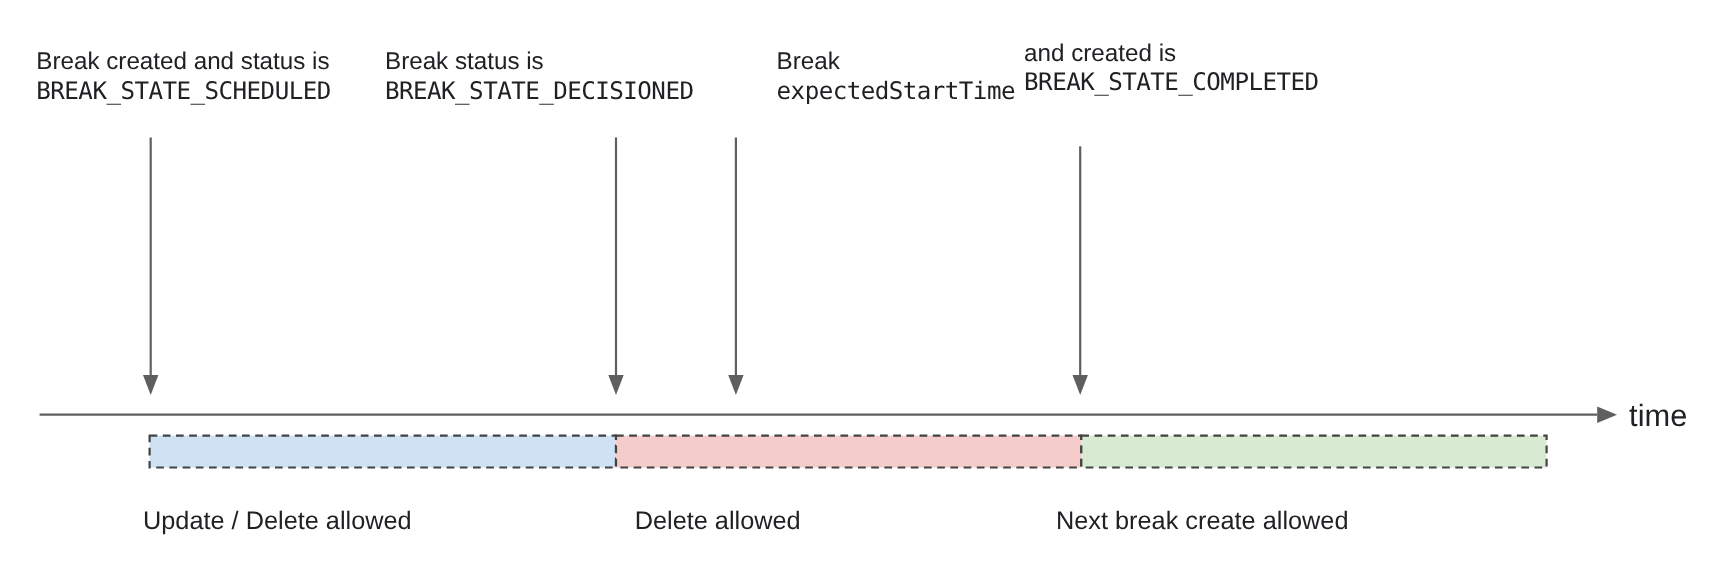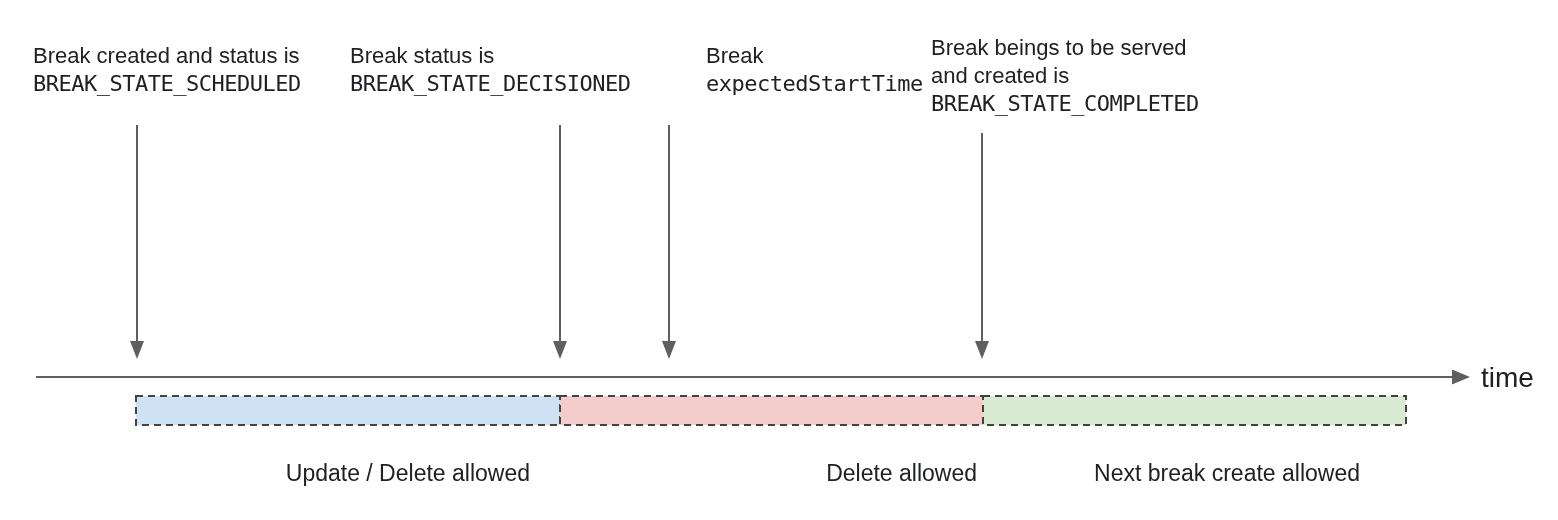--- a/index.html
+++ b/index.html
@@ -33,21 +33,21 @@
     position: absolute;
     left: 1481px;
     top: 364px;
     font-size: 28px;
     line-height: 28px;
   }
   .seg-label {
     position: absolute;
     top: 459px;
     width: 400px;
-    text-align: right;
+    text-align: left;
     font-size: 23px;
     line-height: 28px;
     white-space: nowrap;
   }
   .seg-label1 { left: 130px; }
   .seg-label2 { left: 577px; }
   .seg-label3 { left: 960px; }
 </style>
 </head>
 <body>
@@ -93,21 +93,20 @@
     <div>Break status is</div>
     <div class="code">BREAK_STATE_DECISIONED</div>
   </div>
 
   <div class="ann ann3">
     <div>Break</div>
     <div class="code">expectedStartTime</div>
   </div>
 
   <div class="ann ann4">
-    <div>Break beings to be served</div>
     <div>and created is</div>
     <div class="code">BREAK_STATE_COMPLETED</div>
   </div>
 
   <div class="axis-label">time</div>
 
   <div class="seg-label seg-label1">Update / Delete allowed</div>
   <div class="seg-label seg-label2">Delete allowed</div>
   <div class="seg-label seg-label3">Next break create allowed</div>
 

